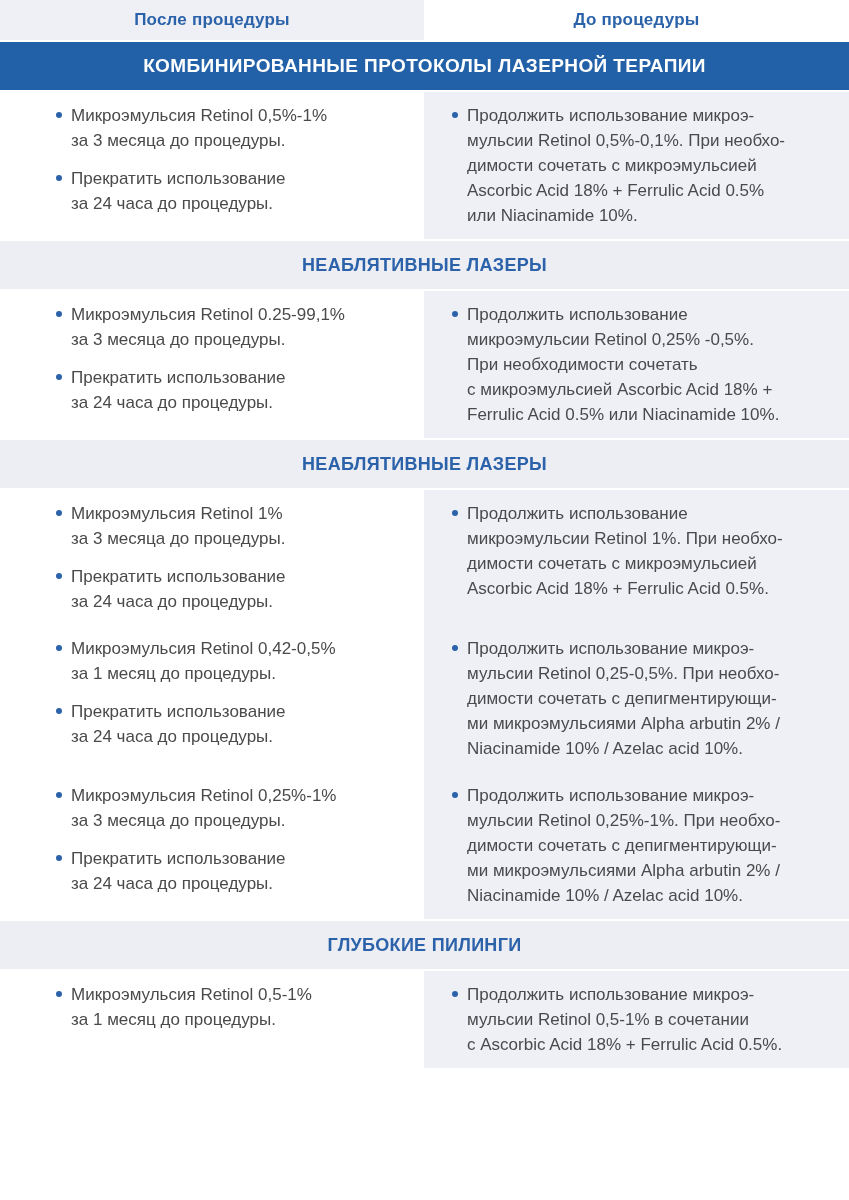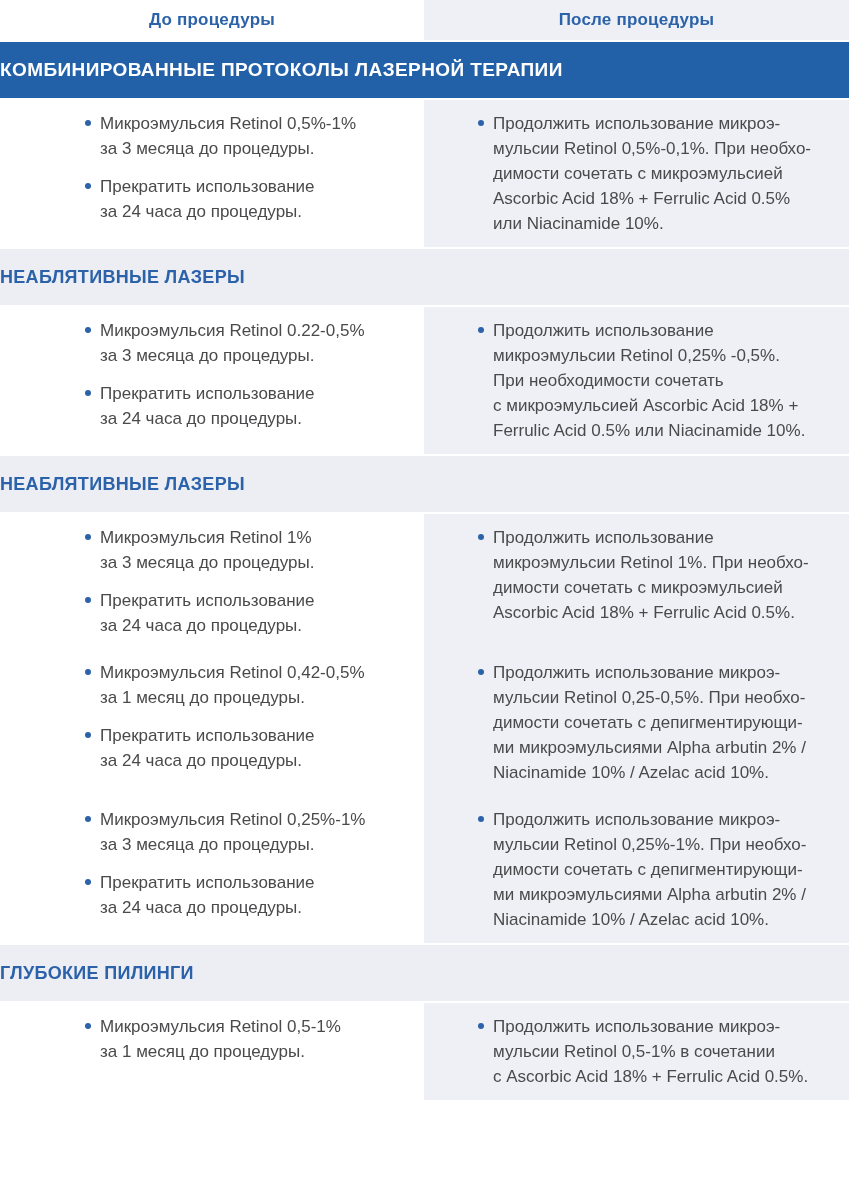--- a/index.html
+++ b/index.html
@@ -15,55 +15,55 @@
   .col-hdr-row { height:40px; }
   .col-hdr {
     display:flex; align-items:center; justify-content:center;
     font-size:17px; font-weight:bold; color:var(--accent,#2b62a9);
     letter-spacing:0.2px;
   }
   .after-bg { background:var(--after-bg,#eef0f5); }
 
   
   .band {
-    height:56px; margin:2px 0;
-    display:flex; align-items:center; 
+    height:48px; margin:2px 0;
+    display:flex; align-items:center; justify-content:center;
     text-align:center;
   }
   .band-main {
     background:var(--band-blue,#2261a8); color:#ffffff;
     font-weight:bold; font-size:19px; letter-spacing:0.4px;
   }
   .band-sub {
     background:var(--band-light,#eceef4); color:var(--accent,#2b62a9);
     font-weight:bold; font-size:18px; letter-spacing:0.3px;
   }
 
   
   .cell { padding:11px 10px 11px 0; }
-  .cell-before { background:#ffffff; padding-left:85px; }
-  .cell-after  { background:var(--after-bg,#eef0f5); padding-left:54px; }
+  .cell-before { background:#ffffff; padding-left:56px; }
+  .cell-after  { background:var(--after-bg,#eef0f5); padding-left:28px; }
   .bullet-item { display:flex; gap:9px; margin-bottom:13px; }
   .bullet-item:last-child { margin-bottom:0; }
   .bullet {
     flex:none; width:6px; height:6px; border-radius:50%;
     background:var(--accent,#2b62a9); margin-top:9px;
   }
   .bullet-text {
     font-size:17px; line-height:25px; color:var(--body-text,#4a4a4c);
     white-space:pre-line;
   }
 </style>
 </head>
 <body>
 
 <main>
   <div class="grid-2 col-hdr-row">
+    <div class="col-hdr after-bg">После процедуры</div>
     <div class="col-hdr">До процедуры</div>
-    <div class="col-hdr after-bg">После процедуры</div>
   </div>
   <div>
       <div class="band band-main">
         <span>КОМБИНИРОВАННЫЕ ПРОТОКОЛЫ ЛАЗЕРНОЙ ТЕРАПИИ</span>
       </div>
       <div class="grid-2">
         <div class="cell cell-before">
           <div class="bullet-item">
             <span class="bullet"></span>
             <div class="bullet-text">Микроэмульсия Retinol 0,5%-1%
@@ -86,21 +86,21 @@
           </div>
         </div>
       </div>
       <div class="band band-sub">
         <span>НЕАБЛЯТИВНЫЕ ЛАЗЕРЫ</span>
       </div>
       <div class="grid-2">
         <div class="cell cell-before">
           <div class="bullet-item">
             <span class="bullet"></span>
-            <div class="bullet-text">Микроэмульсия Retinol 0.22-0,5%
+            <div class="bullet-text">Микроэмульсия Retinol 0.25-99,1%
 за 3 месяца до процедуры.</div>
           </div>
           <div class="bullet-item">
             <span class="bullet"></span>
             <div class="bullet-text">Прекратить использование
 за 24 часа до процедуры.</div>
           </div>
         </div>
         <div class="cell cell-after">
           <div class="bullet-item">

